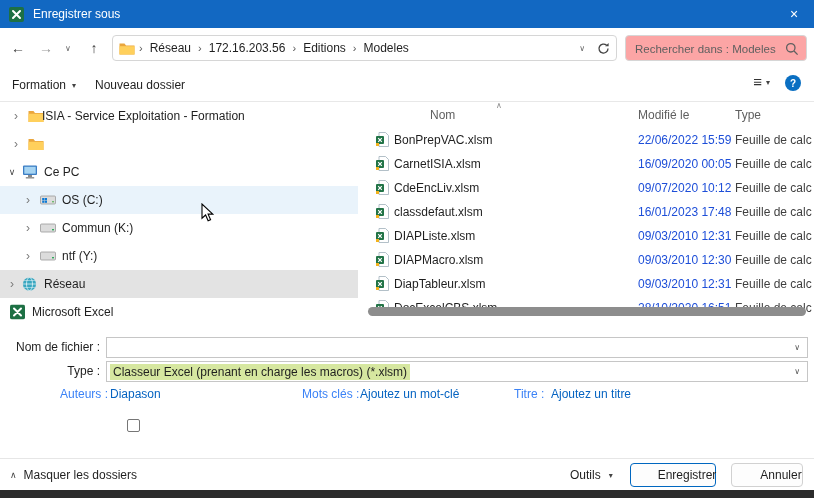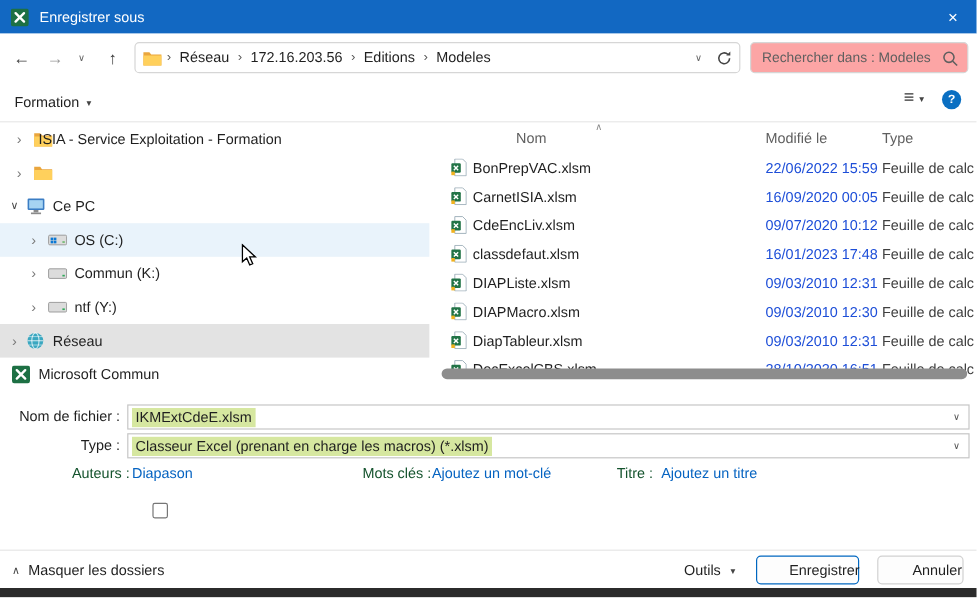--- a/index.html
+++ b/index.html
@@ -42,21 +42,21 @@
 
   
   .tree{position:absolute;left:0;top:102px;width:358px;height:228px;overflow:hidden;}
   .trow{position:relative;height:28px;}
   .trow.hoverrow{background:#e9f3fb;}
   .trow.selectedrow{background:#e3e3e3;}
   .tchev{position:absolute;top:50%;transform:translateY(-50%);color:#7a7a7a;font-size:12px;width:12px;text-align:center;}
   .tchev.exp{font-size:9px;color:#444;}
   .ticon{position:absolute;top:50%;transform:translateY(-50%);display:flex;}
   .tlabel{position:absolute;top:50%;transform:translateY(-50%);white-space:nowrap;}
-  .da .tchev{left:10px}.da .ticon{left:28px}.da .tlabel{left:32px}
+  .da .tchev{left:10px}.da .ticon{left:28px}.da .tlabel{left:42px}
   .db .tchev{left:6px}.db .ticon{left:22px}.db .tlabel{left:44px}
   .dc .tchev{left:22px}.dc .ticon{left:40px}.dc .tlabel{left:62px}
   .dx .ticon{left:10px}.dx .tlabel{left:32px}
 
   
   .filepane{position:absolute;left:366px;top:102px;width:448px;height:216px;overflow:hidden;}
   .fhead{position:absolute;left:0;top:0;width:100%;height:24px;color:#5f5f5f;}
   .fh-name{position:absolute;left:64px;top:6px;}
   .fh-sort{position:absolute;left:130px;top:-1px;font-size:8px;color:#888;}
   .fh-mod{position:absolute;left:272px;top:6px;}
@@ -73,21 +73,21 @@
   .fieldlabel{position:absolute;width:100px;text-align:right;color:#1f1f1f;}
   .lbl-filename{left:0;top:340px;}
   .lbl-type{left:0;top:364px;}
   .combo{position:absolute;left:106px;width:702px;height:21px;border:1px solid #c6c6c6;background:#fff;box-sizing:border-box;}
   .combo-filename{top:337px;}
   .combo-type{top:361px;}
   .hl{position:absolute;left:3px;top:2px;background:#d6e7a0;padding:0 3px;line-height:16px;white-space:nowrap;}
   .combochev{position:absolute;right:7px;top:5px;font-size:8px;color:#555;}
 
   
-  .metalabel{position:absolute;top:387px;color:#14532d;}
+  .metalabel{position:absolute;top:387px;color:#3b82f6;}
   .metavalue{position:absolute;top:387px;color:#0563c1;}
   .m-auth-l{left:60px;}  .m-auth-v{left:110px;}
   .m-key-l{left:302px;}  .m-key-v{left:360px;}
   .m-tit-l{left:514px;}  .m-tit-v{left:551px;}
 
   
   .thumb-check{position:absolute;left:127px;top:419px;width:13px;height:13px;margin:0;appearance:none;-webkit-appearance:none;border:1px solid #767676;border-radius:2px;background:#fff;}
   .thumb-label{position:absolute;left:146px;top:416px;width:86px;color:#0563c1;line-height:13px;}
 
   
@@ -159,20 +159,21 @@
           </svg>
       </span>
     </div>
   </div>
 
   <div class="toolbar">
     <span class="toolitem t-org">
       <span>Formation</span>
       <span class="small-caret">▾</span>
     </span>
+    <span class="toolitem t-new">Nouveau dossier</span>
     <span class="viewbtn">
       <span class="menu-lines">≡</span>
       <span class="small-caret">▾</span>
     </span>
     <span class="helpbtn">?</span>
   </div>
   <div class="toolsep"></div>
 
   <div class="tree">
 
@@ -261,21 +262,21 @@
       <span class="tlabel">Réseau</span>
     </div>
 
     <div class="trow dx">
       <span class="ticon">
           <svg width="15" height="15" viewBox="0 0 15 15">
             <rect x="0" y="0" width="15" height="15" rx="2" fill="#1d7044"></rect>
             <path d="M4 4 L11 11 M11 4 L4 11" stroke="#fff" stroke-width="2" stroke-linecap="round"></path>
           </svg>
         </span>
-      <span class="tlabel">Microsoft Commun</span>
+      <span class="tlabel">Microsoft Excel</span>
     </div>
   </div>
 
   <div class="filepane">
     <div class="fhead">
       <span class="fh-name">Nom</span>
       <span class="fh-sort">∧</span>
       <span class="fh-mod">Modifié le</span>
       <span class="fh-type">Type</span>
     </div>
@@ -383,21 +384,20 @@
         <span class="fname">DocExcelCBS.xlsm</span>
         <span class="fmod">28/10/2020 16:51</span>
         <span class="ftype">Feuille de calc</span>
       </div>
     </div>
     <div class="hscroll"></div>
   </div>
 
   <div class="fieldlabel lbl-filename">Nom de fichier :</div>
   <div class="combo combo-filename">
-    <span class="hl">IKMExtCdeE.xlsm</span>
     <span class="combochev">∨</span>
   </div>
 
   <div class="fieldlabel lbl-type">Type :</div>
   <div class="combo combo-type">
     <span class="hl">Classeur Excel (prenant en charge les macros) (*.xlsm)</span>
     <span class="combochev">∨</span>
   </div>
 
   <span class="metalabel m-auth-l">Auteurs :</span>

